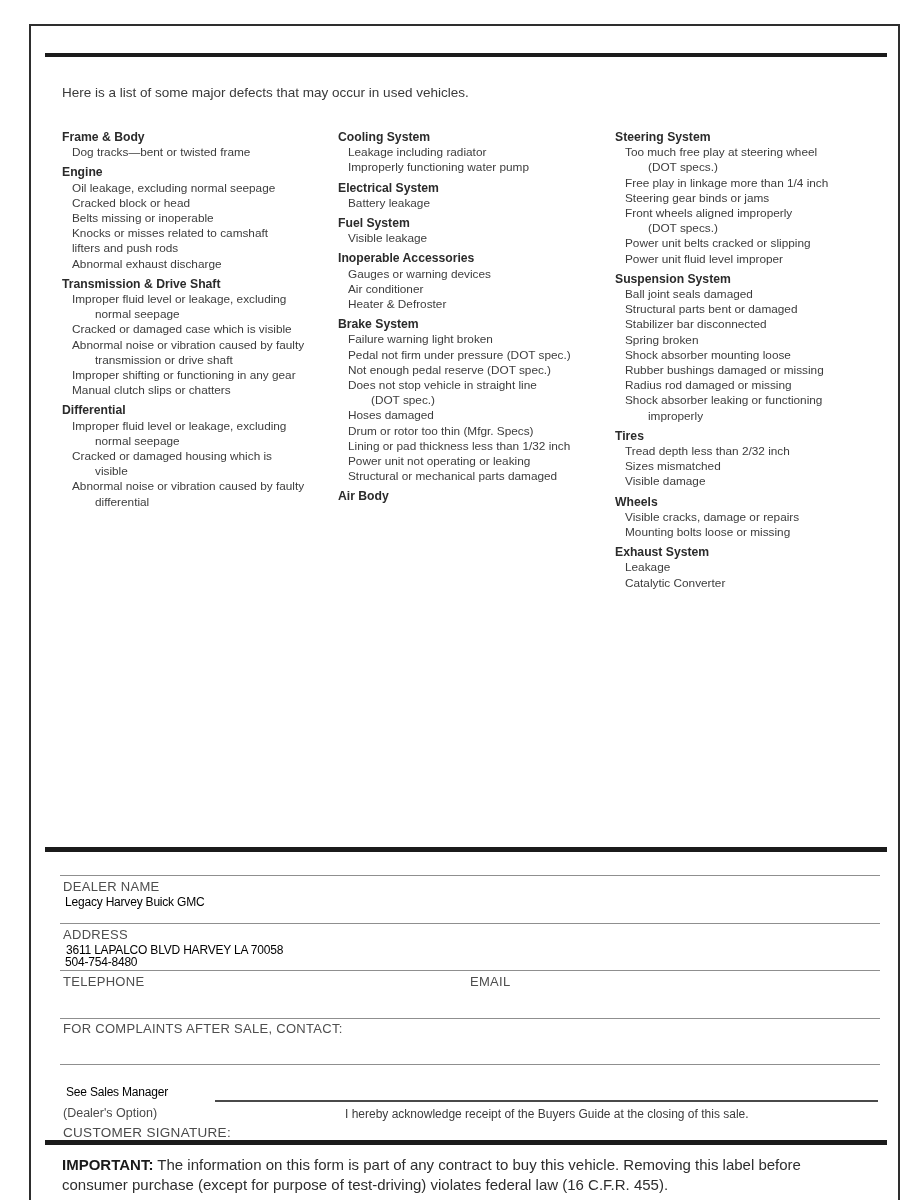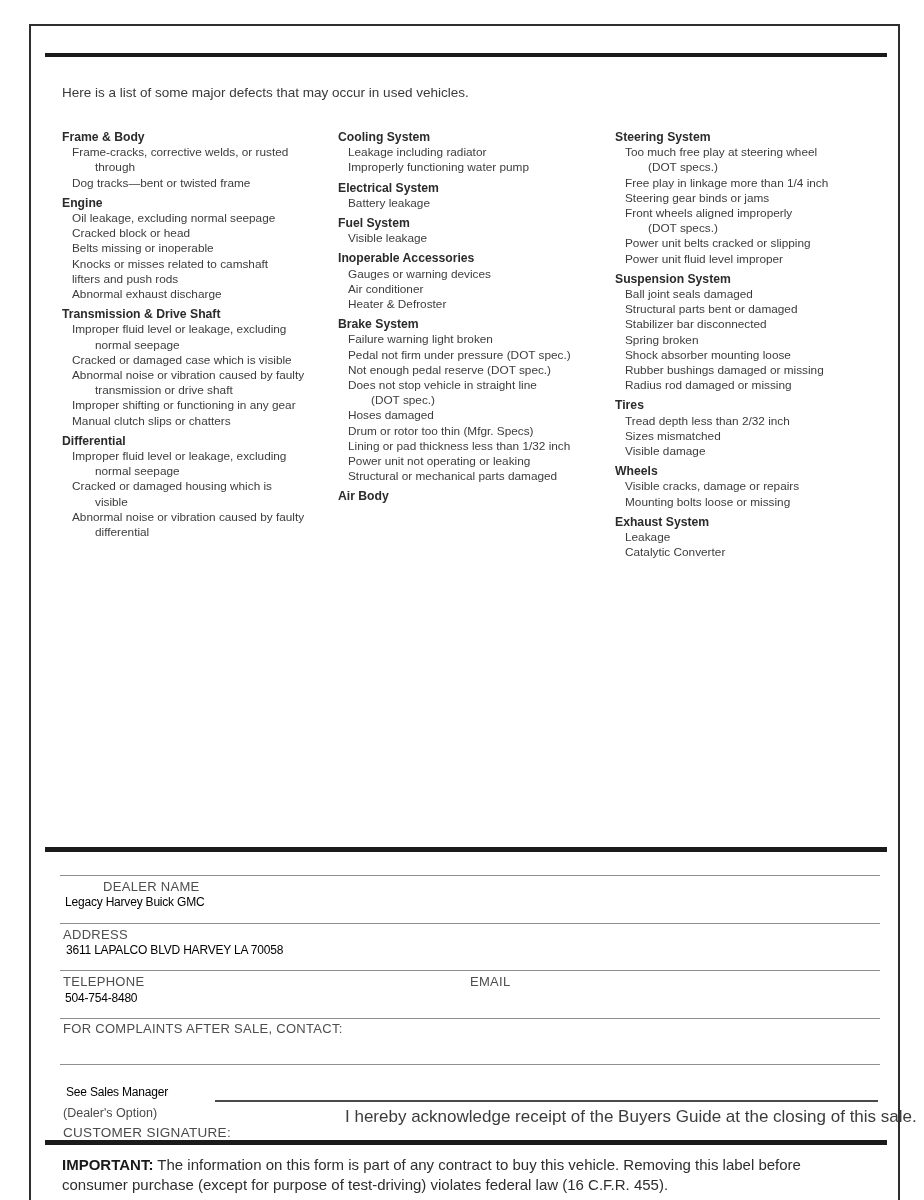--- a/index.html
+++ b/index.html
@@ -48,41 +48,39 @@
   }
   .field-value{
     font-size:12px;color:#000000;letter-spacing:-0.2px;
   }
   .sig-label{font-size:13.5px;color:#4a4a4a;letter-spacing:0.3px;margin-top:39px;}
   .sig-sub{font-size:12.5px;color:#4a4a4a;}
   .sig-line{
     left:215px;top:1088px;width:663px;height:12px;
     border-bottom:2px solid #4a4a4a;
   }
-  .ack{font-size:17px;color:#3c3c3c;}
+  .ack{font-size:12px;color:#3c3c3c;}
   .important{
     left:62px;top:1155px;width:802px;
     font-size:15px;line-height:20px;color:#2e2e2e;
   }
   .important b{color:#1a1a1a;}
 </style>
 </head>
 <body>
 
 <div class="abs page-border"></div>
 
 <div class="abs rule rule-top"></div>
 
 <div class="abs intro">Here is a list of some major defects that may occur in used vehicles.</div>
 
 <div class="abs columns">
   <div class="col col-1">
       <div class="sec-heading">Frame &amp; Body</div>
-      <div class="sec-item">Frame-cracks, corrective welds, or rusted
-through</div>
       <div class="sec-item">Dog tracks—bent or twisted frame</div>
       <div class="sec-heading">Engine</div>
       <div class="sec-item">Oil leakage, excluding normal seepage</div>
       <div class="sec-item">Cracked block or head</div>
       <div class="sec-item">Belts missing or inoperable</div>
       <div class="sec-item">Knocks or misses related to camshaft</div>
       <div class="sec-item">lifters and push rods</div>
       <div class="sec-item">Abnormal exhaust discharge</div>
       <div class="sec-heading">Transmission &amp; Drive Shaft</div>
       <div class="sec-item">Improper fluid level or leakage, excluding
@@ -136,47 +134,49 @@
       <div class="sec-item">Power unit belts cracked or slipping</div>
       <div class="sec-item">Power unit fluid level improper</div>
       <div class="sec-heading">Suspension System</div>
       <div class="sec-item">Ball joint seals damaged</div>
       <div class="sec-item">Structural parts bent or damaged</div>
       <div class="sec-item">Stabilizer bar disconnected</div>
       <div class="sec-item">Spring broken</div>
       <div class="sec-item">Shock absorber mounting loose</div>
       <div class="sec-item">Rubber bushings damaged or missing</div>
       <div class="sec-item">Radius rod damaged or missing</div>
+      <div class="sec-item">Shock absorber leaking or functioning
+improperly</div>
       <div class="sec-heading">Tires</div>
       <div class="sec-item">Tread depth less than 2/32 inch</div>
       <div class="sec-item">Sizes mismatched</div>
       <div class="sec-item">Visible damage</div>
       <div class="sec-heading">Wheels</div>
       <div class="sec-item">Visible cracks, damage or repairs</div>
       <div class="sec-item">Mounting bolts loose or missing</div>
       <div class="sec-heading">Exhaust System</div>
       <div class="sec-item">Leakage</div>
       <div class="sec-item">Catalytic Converter</div>
     </div>
 </div>
 
 <div class="abs rule rule-mid"></div>
 
 <div class="abs field-divider" style="top:875px;"></div>
-<div class="abs field-label" style="left:63px;top:879px;margin-left:40px;">DEALER NAME</div>
+<div class="abs field-label" style="left:63px;top:879px;">DEALER NAME</div>
 <div class="abs field-value" style="left:65px;top:895px;">Legacy Harvey Buick GMC</div>
 
 <div class="abs field-divider" style="top:923px;"></div>
 <div class="abs field-label" style="left:63px;top:927px;">ADDRESS</div>
 <div class="abs field-value" style="left:66px;top:943px;">3611 LAPALCO BLVD HARVEY LA 70058</div>
 
 <div class="abs field-divider" style="top:970px;"></div>
 <div class="abs field-label" style="left:63px;top:974px;">TELEPHONE</div>
 <div class="abs field-label" style="left:470px;top:974px;">EMAIL</div>
-<div class="abs field-value" style="left:65px;top:991px;">504-754-8480</div>
+<div class="abs field-value" style="left:65px;top:955px;">504-754-8480</div>
 <div class="abs field-value" style="left:472px;top:991px;"></div>
 
 <div class="abs field-divider" style="top:1018px;"></div>
 <div class="abs field-label" style="left:63px;top:1021px;">FOR COMPLAINTS AFTER SALE, CONTACT:</div>
 <div class="abs field-value" style="left:66px;top:1037px;margin-top:48px;">See Sales Manager</div>
 
 <div class="abs field-divider" style="top:1064px;"></div>
 
 <div class="abs sig-label" style="left:63px;top:1086px;">CUSTOMER SIGNATURE:</div>
 <div class="abs sig-line"></div>

